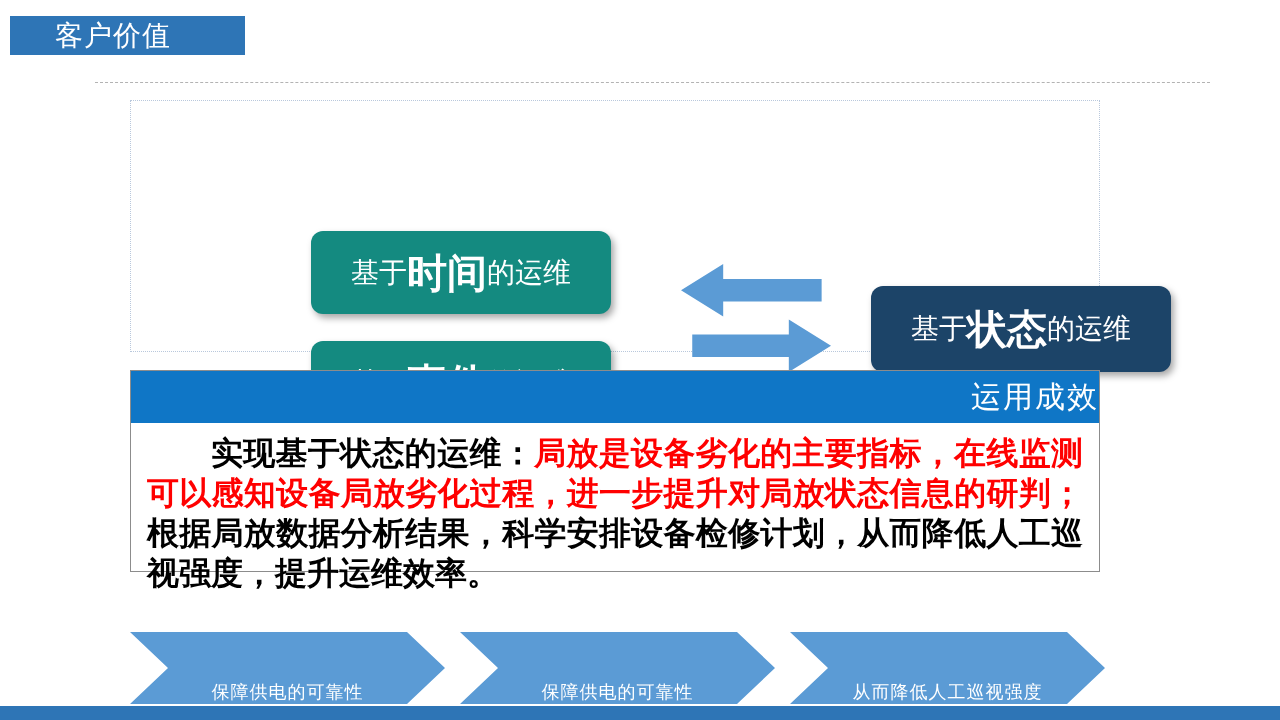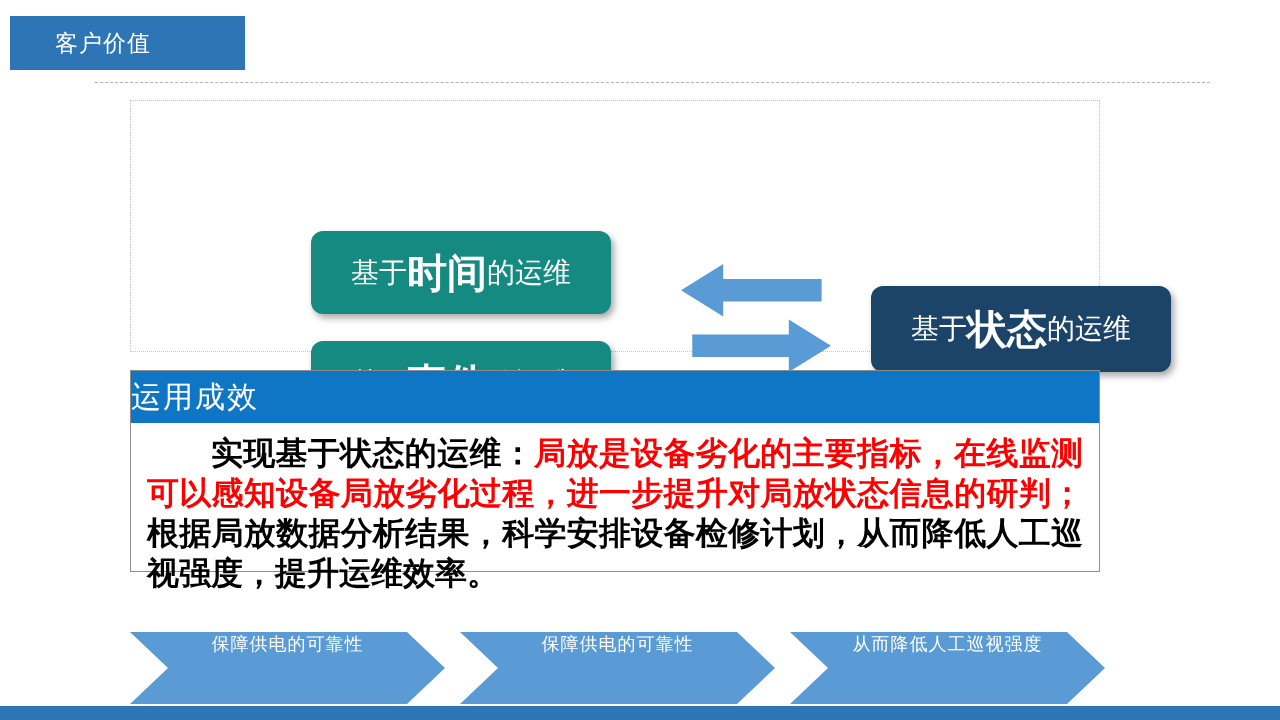--- a/index.html
+++ b/index.html
@@ -3,25 +3,25 @@
 <meta charset="utf-8">
 <style>
   html,body{margin:0;padding:0;}
   body{
     width:1280px;height:720px;position:relative;overflow:hidden;
     background:#ffffff;
     font-family:"Liberation Sans", sans-serif;
   }
   
   .title-badge{
-    position:absolute;left:10px;top:16px;width:235px;height:54px;
+    position:absolute;left:10px;top:16px;width:235px;height:39px;
     background:#2e75b6;color:#ffffff;
     display:flex;align-items:center;
     padding-left:45px;box-sizing:border-box;
-    font-size:23px;letter-spacing:1px;
+    font-size:28px;letter-spacing:1px;
   }
   .divider{
     position:absolute;left:95px;top:82px;width:1115px;height:0;
     border-top:1px dashed #b3b3b3;
   }
   
   .diagram-box{
     position:absolute;left:130px;top:100px;width:970px;height:252px;
     border:1px dotted #b9c8dc;background:#ffffff;box-sizing:border-box;
   }
@@ -42,39 +42,39 @@
   .swap-arrows{
     position:absolute;left:550px;top:163px;width:150px;height:108px;
   }
   
   .effect-box{
     position:absolute;left:130px;top:370px;width:970px;height:202px;
     border:1px solid #8c8c8c;box-sizing:border-box;background:#ffffff;
   }
   .effect-header{
     height:52px;background:#0f76c6;color:#ffffff;
-    display:flex;align-items:center;justify-content:flex-start;
+    display:flex;align-items:center;justify-content:flex-end;
     font-family:"Liberation Serif", serif;
     font-size:30px;letter-spacing:2px;
   }
   .effect-body{
     padding:10px 16px 0 16px;
     font-family:"Liberation Serif", serif;
     font-size:32px;font-weight:600;line-height:40px;
     color:#000000;text-align:justify;text-indent:2em;
   }
   .effect-body .red{color:#ff0000;}
   
   .chevron-row{
     position:absolute;left:130px;top:632px;width:975px;height:72px;
     display:flex;gap:15px;
   }
   .chevron{
     flex:1;background:#5b9bd5;color:#ffffff;
-    display:flex;align-items:flex-start;justify-content:center;
+    display:flex;align-items:flex-end;justify-content:center;
     font-size:18px;letter-spacing:1px;
     clip-path:polygon(0 0, calc(100% - 38px) 0, 100% 50%, calc(100% - 38px) 100%, 0 100%, 38px 50%);
   }
   .bottom-bar{
     position:absolute;left:0;top:706px;width:1280px;height:14px;
     background:#2e75b6;
   }
 </style>
 </head>
 <body>

